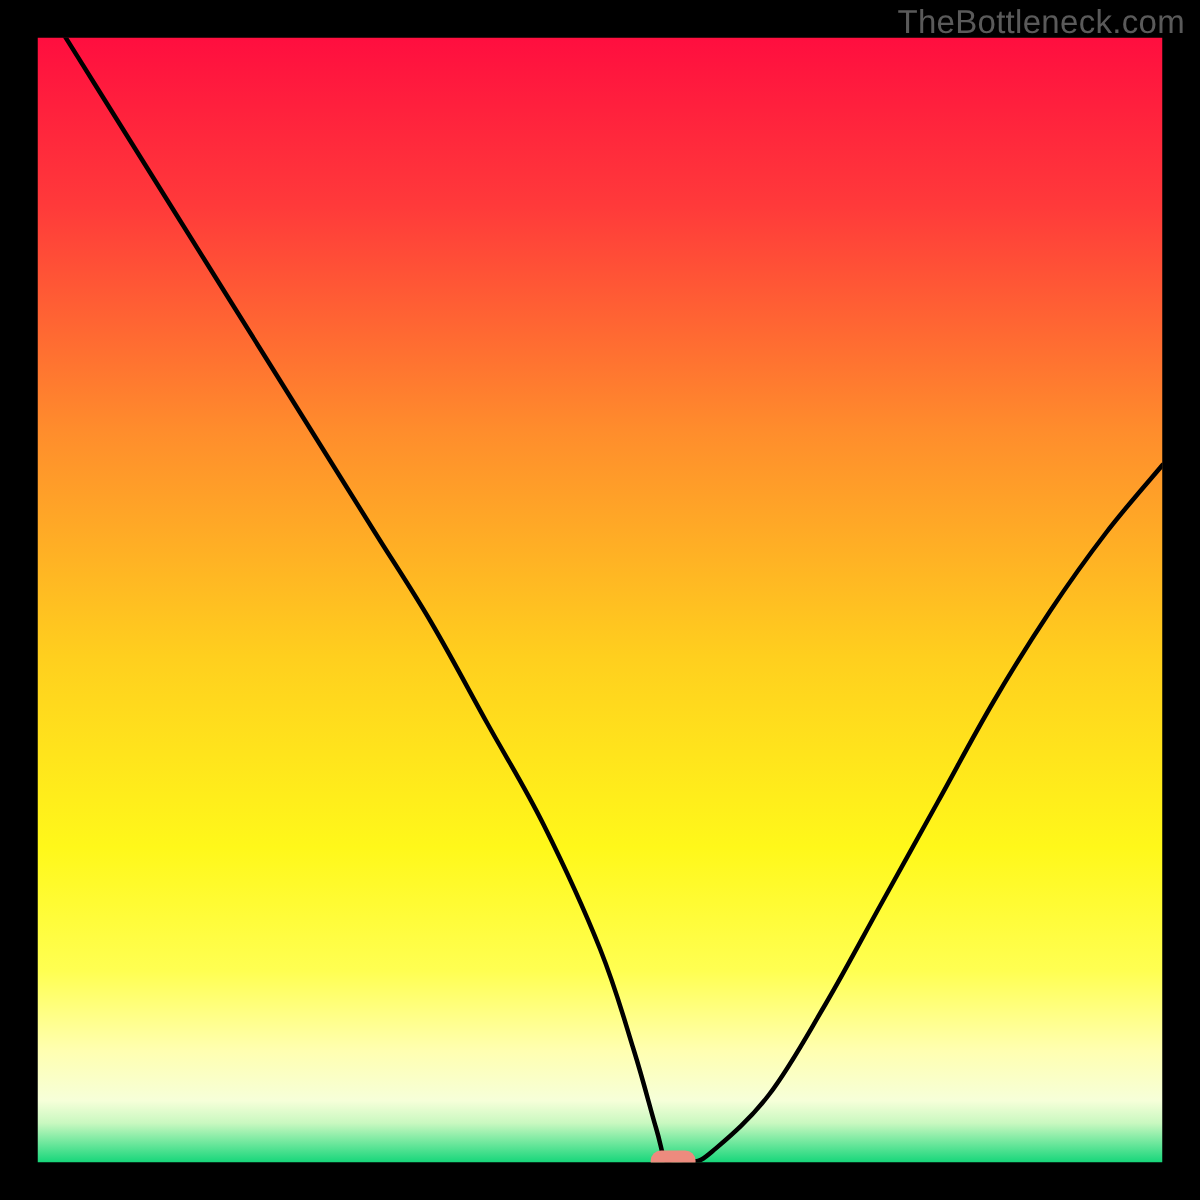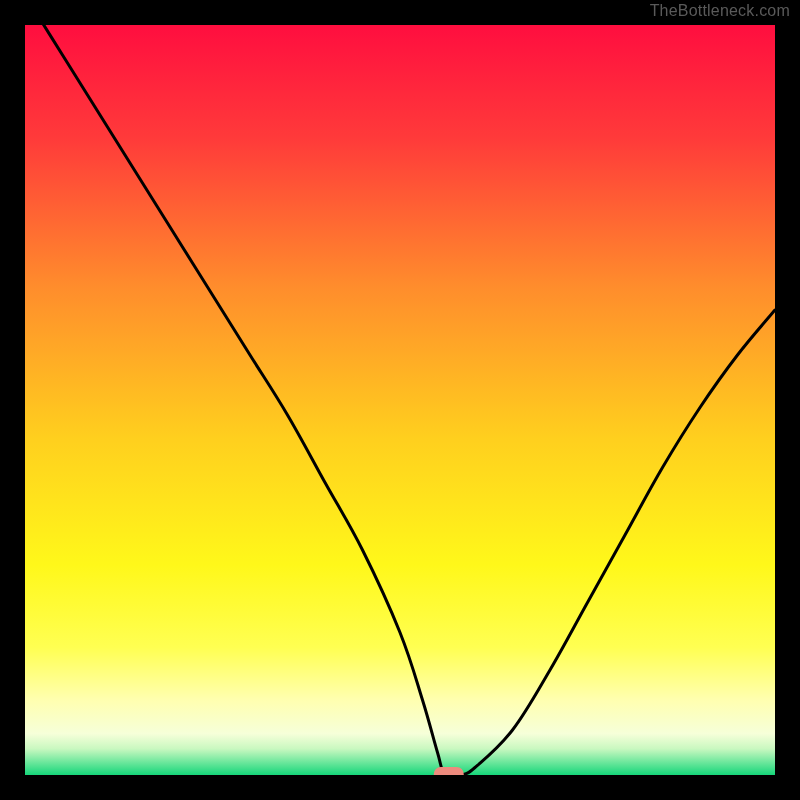--- a/index.html
+++ b/index.html
@@ -16,21 +16,21 @@
     width: 800px;
     height: 800px;
     box-sizing: border-box;
   }
   .watermark {
     position: absolute;
     top: 2px;
     right: 10px;
     z-index: 10;
     color: #5a5a5a;
-    font-size: 16px;
+    font-size: 22px;
     font-weight: 500;
     letter-spacing: 0.2px;
   }
   .plot {
     position: absolute;
     top: 25px;
     left: 25px;
     width: 750px;
     height: 750px;
     background: #000;

